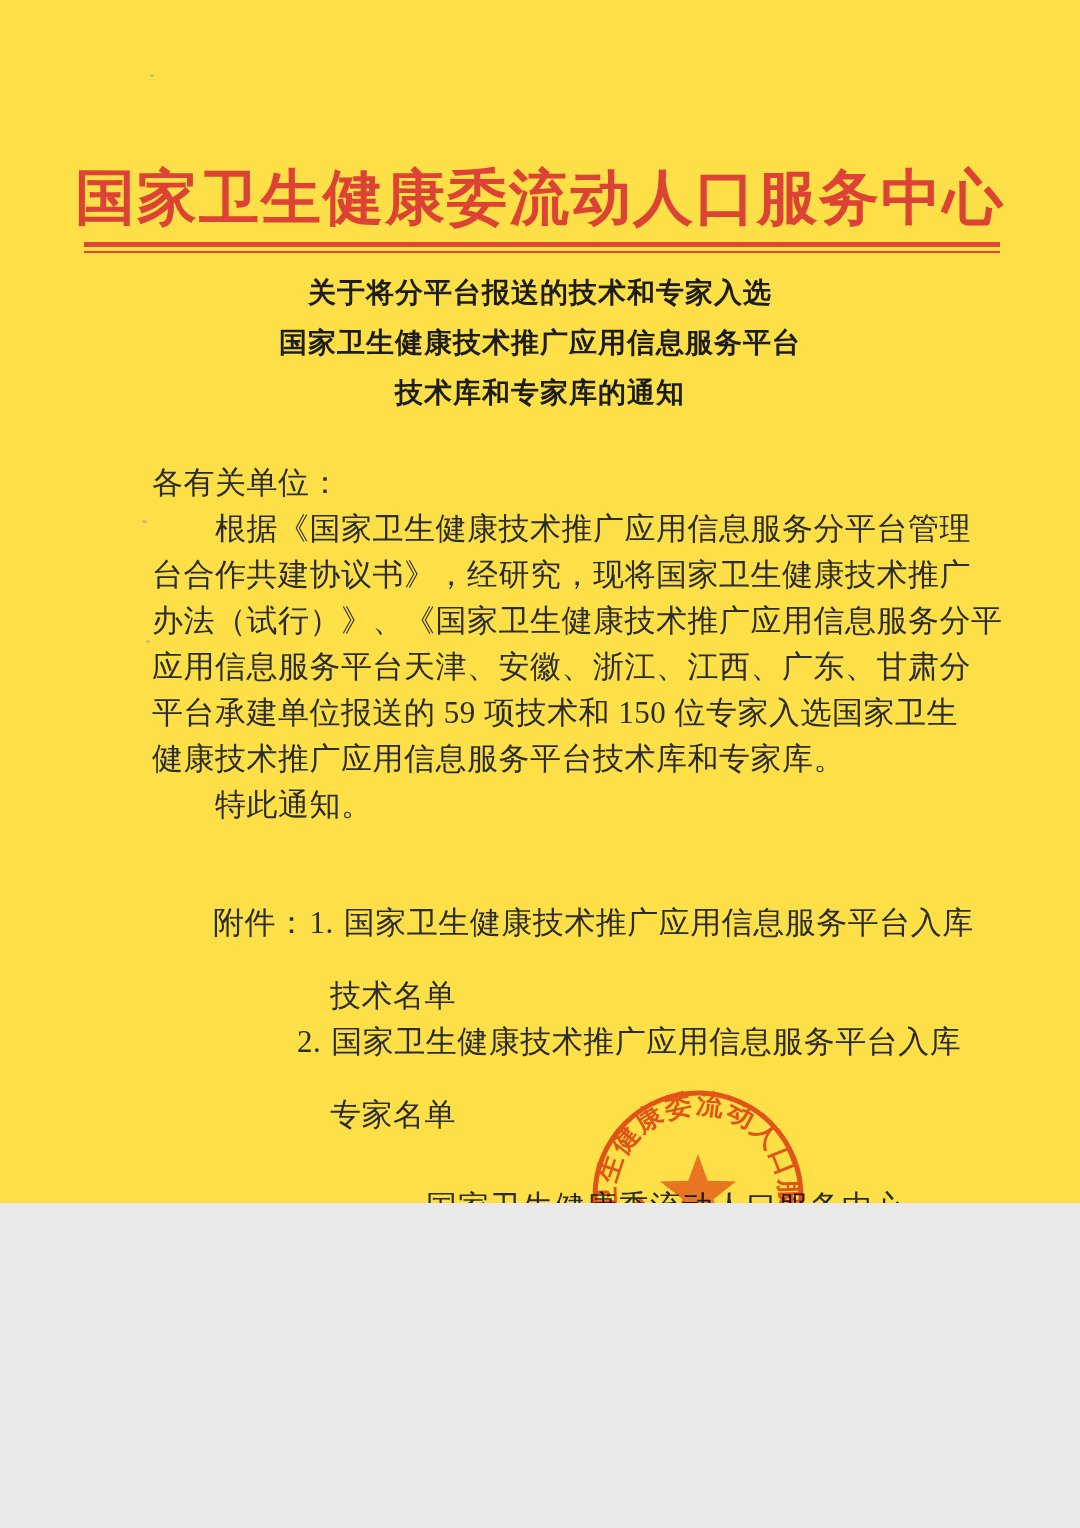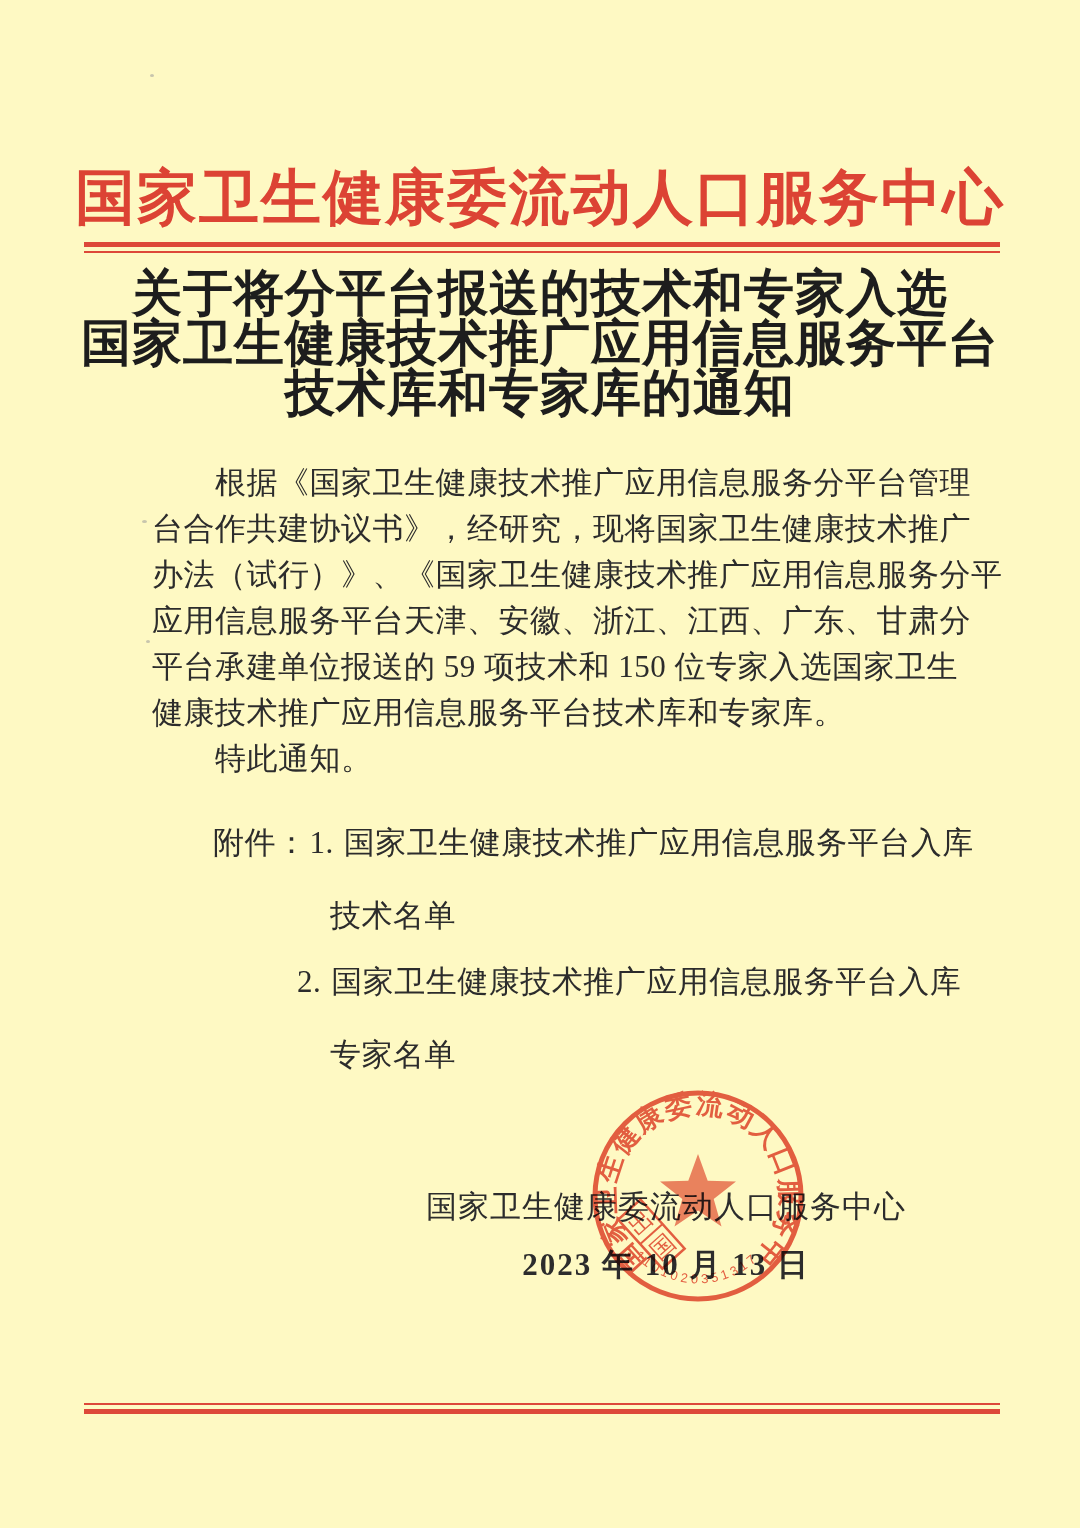--- a/index.html
+++ b/index.html
@@ -1,56 +1,56 @@
 <!DOCTYPE html>
 <html><head>
 <meta charset="utf-8">
 <style>
   html,body{margin:0;padding:0;background:#e9e9e9;}
   .page{
-    position:relative;width:1080px;height:1528px;margin:0 auto;
-    background:#fef9c3;overflow:hidden;
+    position:relative;width:1080px;height:1203px;margin:0 auto;
+    background:#fde047;overflow:hidden;
     font-family:"Liberation Serif","DejaVu Serif",serif;
     color:#262626;
   }
   
   .letterhead{
     position:absolute;top:158px;left:0;right:0;
     text-align:center;font-size:60px;font-weight:bold;
     letter-spacing:2px;color:#dc4334;white-space:nowrap;
   }
   .rule{position:absolute;left:84px;width:916px;background:#dd4839;}
   .rule-top-thick{top:242px;height:5px;}
   .rule-top-thin{top:251px;height:2px;}
   .rule-bot-thin{top:1403px;height:2px;}
   .rule-bot-thick{top:1409px;height:5px;}
   
   .doc-title{
     position:absolute;top:268px;left:0;right:0;text-align:center;
-    font-size:50px;font-weight:bold;line-height:50px;color:#1d1d1d;
+    font-size:28px;font-weight:bold;line-height:50px;color:#1d1d1d;
     letter-spacing:1px;
   }
   
   .body-block{
     position:absolute;left:152px;top:460px;width:786px;
     font-size:31px;line-height:46px;color:#2c2c2c;letter-spacing:.5px;
   }
   .line{white-space:nowrap;}
   .indent{padding-left:63px;}
   .closing{margin-top:0;}
   
   .attachments{
-    position:absolute;left:213px;top:820px;font-size:31px;
+    position:absolute;left:213px;top:900px;font-size:31px;
     line-height:46px;color:#2c2c2c;letter-spacing:.5px;
   }
   .att-row{white-space:nowrap;}
   .att-label{margin-right:2px;}
   .att-num{margin-right:10px;}
   .att-cont{padding-left:117px;margin-top:27px;}
-  .att-row2{padding-left:84px;margin-top:20px;}
+  .att-row2{padding-left:84px;}
   
   .signature{
     position:absolute;left:406px;top:1186px;width:520px;
     text-align:center;font-size:31px;color:#2c2c2c;letter-spacing:1px;
     z-index:1;
   }
   .sig-date{margin-top:16px;letter-spacing:2px;font-weight:bold;}
   
   .seal{
     position:absolute;left:586px;top:1084px;width:224px;height:224px;
@@ -71,20 +71,21 @@
   <div class="rule rule-top-thick"></div>
   <div class="rule rule-top-thin"></div>
 
   <div class="doc-title">
     <div class="line">关于将分平台报送的技术和专家入选</div>
     <div class="line">国家卫生健康技术推广应用信息服务平台</div>
     <div class="line">技术库和专家库的通知</div>
   </div>
 
   <div class="body-block">
+    <div class="line">各有关单位：</div>
     <div class="line indent">根据《国家卫生健康技术推广应用信息服务分平台管理</div>
     <div class="line">台合作共建协议书》，经研究，现将国家卫生健康技术推广</div>
     <div class="line">办法（试行）》、《国家卫生健康技术推广应用信息服务分平</div>
     <div class="line">应用信息服务平台天津、安徽、浙江、江西、广东、甘肃分</div>
     <div class="line">平台承建单位报送的 59 项技术和 150 位专家入选国家卫生</div>
     <div class="line">健康技术推广应用信息服务平台技术库和专家库。</div>
     <div class="line indent closing">特此通知。</div>
   </div>
 
   <div class="attachments">

